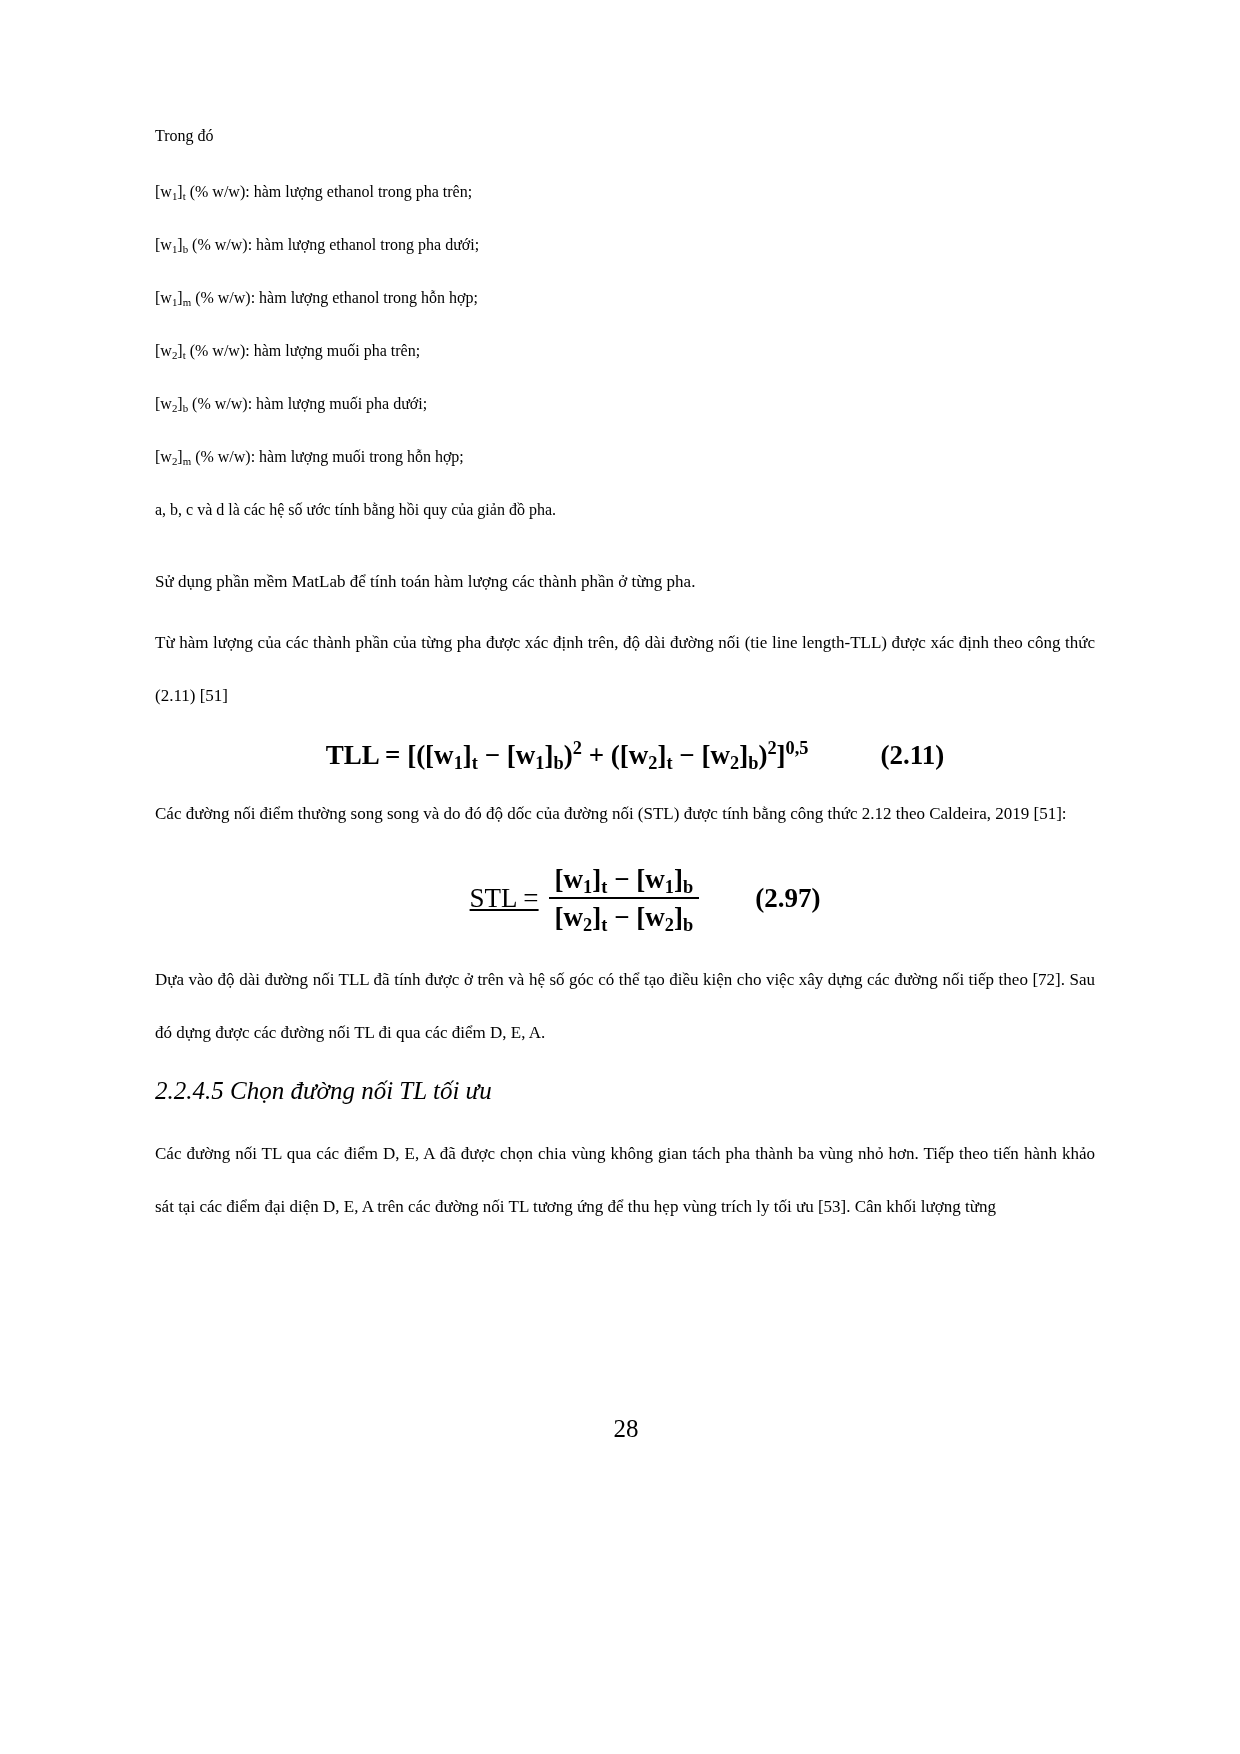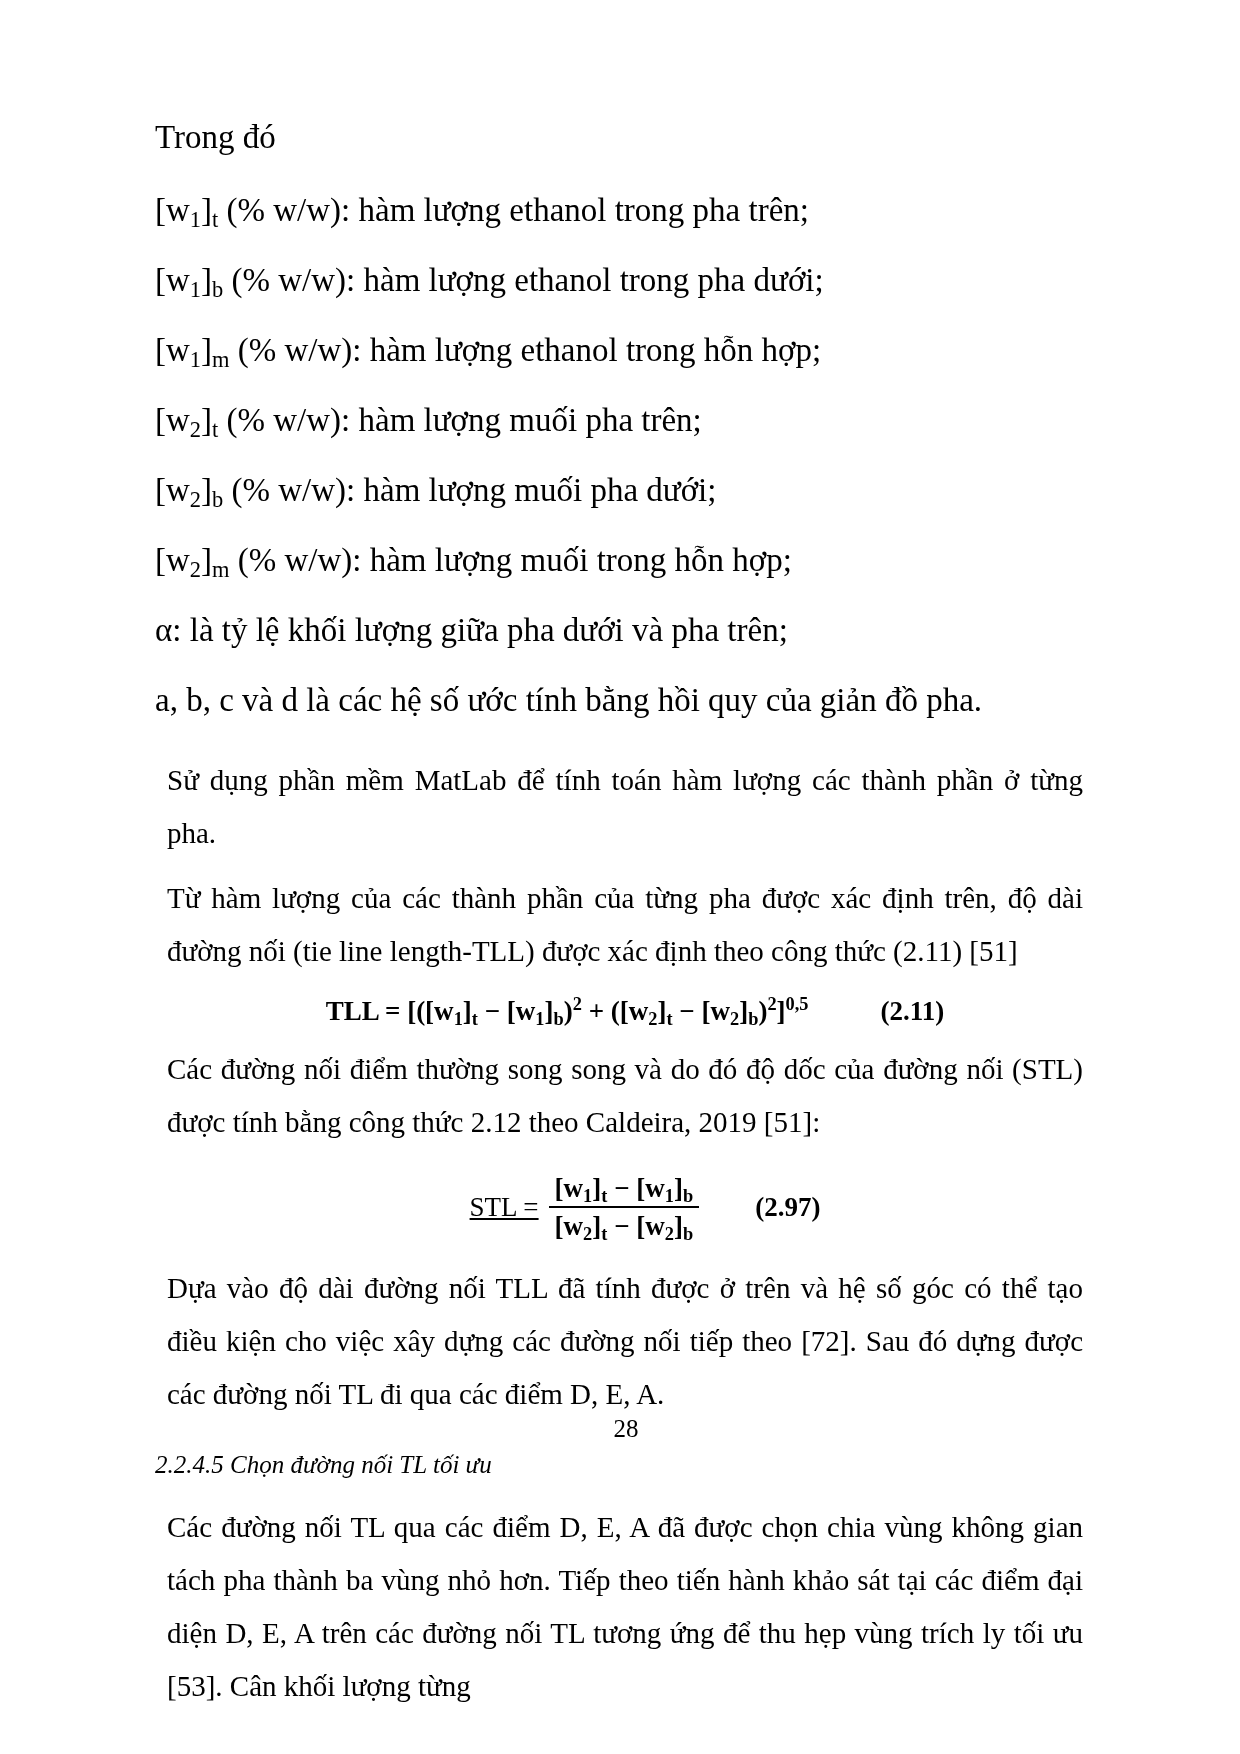--- a/index.html
+++ b/index.html
@@ -22,38 +22,38 @@
     box-sizing: border-box;
   }
   .content {
     position: absolute;
     left: 155px;
     top: 118px;
     width: 940px;
   }
   
   .line {
-    font-size: 33px;
+    font-size: 16px;
     line-height: 1.0;
-    margin: 3px 0 0 0;
+    margin: 10px 0 0 0;
     padding: 0;
     white-space: nowrap;
   }
   .deflist .line {
     margin-bottom: 37px;
   }
   .deflist .line:first-child {
     margin-bottom: 37px;
   }
   .para {
-    font-size: 29px;
+    font-size: 17px;
     line-height: 53px;
     text-align: justify;
     text-justify: inter-word;
-    margin: 12px;
+    margin: 0;
     padding: 0;
   }
   .gap-sm { height: 18px; }
 
   
   sub {
     font-size: 0.68em;
     line-height: 0;
     vertical-align: -0.28em;
   }
@@ -139,21 +139,20 @@
       <p class="line"><span><span>[w</span><sub>1</sub><span>]</span><sub>b</sub></span><span> (% w/w): hàm lượng ethanol trong pha dưới;</span></p>
 
       <p class="line"><span><span>[w</span><sub>1</sub><span>]</span><sub>m</sub></span><span> (% w/w): hàm lượng ethanol trong hỗn hợp;</span></p>
 
       <p class="line"><span><span>[w</span><sub>2</sub><span>]</span><sub>t</sub></span><span> (% w/w): hàm lượng muối pha trên;</span></p>
 
       <p class="line"><span><span>[w</span><sub>2</sub><span>]</span><sub>b</sub></span><span> (% w/w): hàm lượng muối pha dưới;</span></p>
 
       <p class="line"><span><span>[w</span><sub>2</sub><span>]</span><sub>m</sub></span><span> (% w/w): hàm lượng muối trong hỗn hợp;</span></p>
 
-      <p class="line">α: là tỷ lệ khối lượng giữa pha dưới và pha trên;</p>
 
       <p class="line">a, b, c và d là các hệ số ước tính bằng hồi quy của giản đồ pha.</p>
 
     </div>
 
     <p class="para" style="margin-bottom:8px;">Sử dụng phần mềm MatLab để tính toán hàm lượng các thành phần ở từng pha.</p>
 
     <p class="para">Từ hàm lượng của các thành phần của từng pha được xác định trên, độ dài đường nối (tie line length-TLL) được xác định theo công thức (2.11) [51]</p>
 
     <div class="eq-block eq-2-11">

